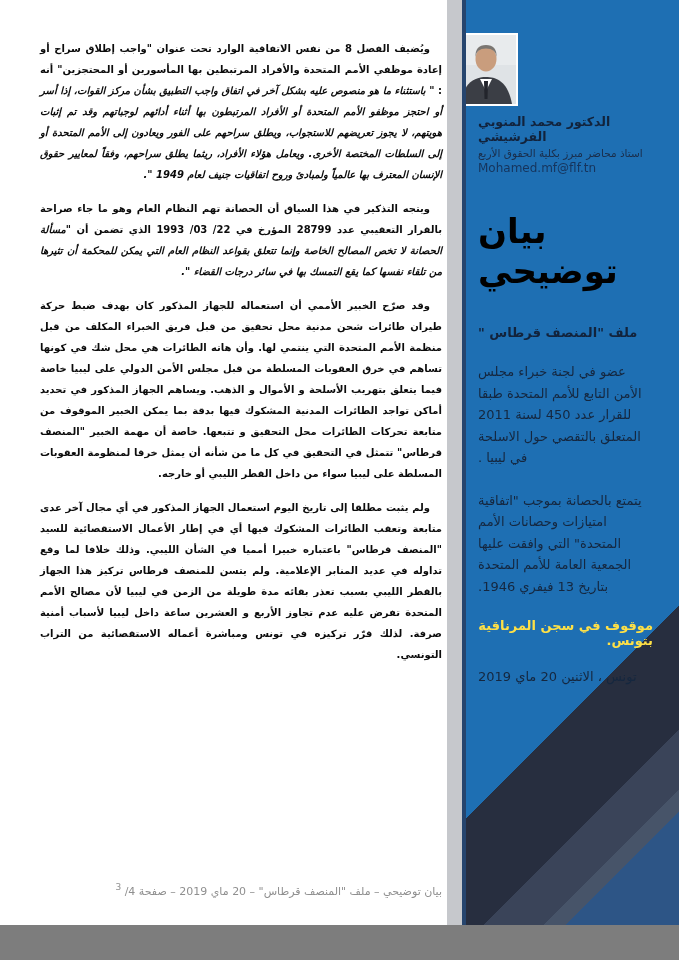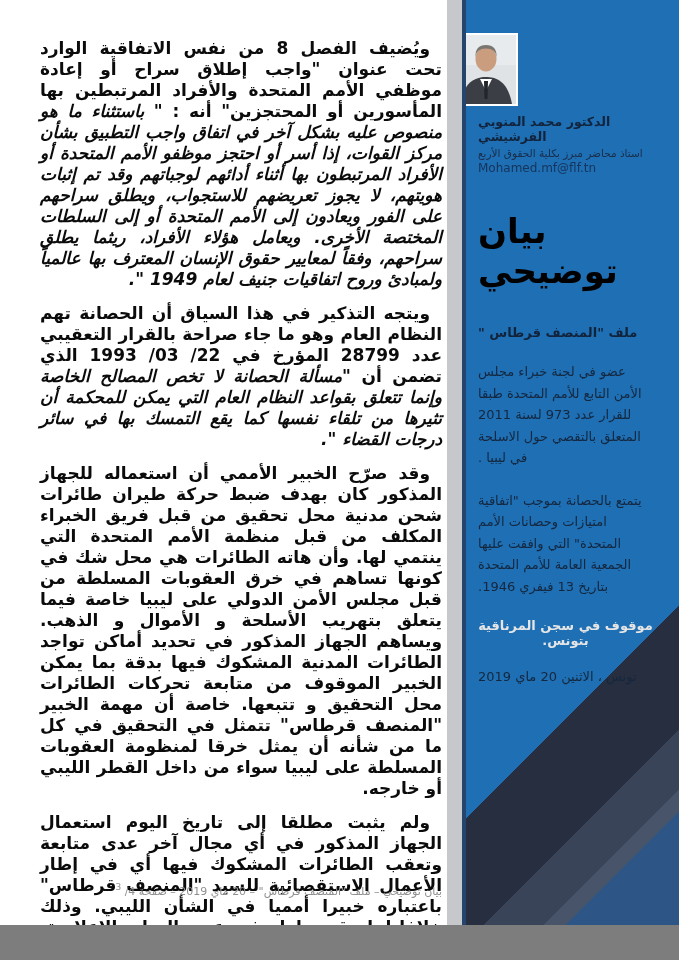--- a/index.html
+++ b/index.html
@@ -10,21 +10,21 @@
     background:#ffffff; overflow:hidden; direction:rtl;
   }
   
   .page { position:absolute; left:0; top:0; width:679px; height:925px; background:#ffffff; }
 
   .content {
     position:absolute; left:28px; top:38px; width:414px;
     direction:rtl; color:#0b0b0b;
   }
   .content p {
-    font-size:17px; font-weight:bold; line-height:21px;
+    font-size:10px; font-weight:bold; line-height:21px;
     text-align:justify; text-indent:12px; margin:0 0 13px 12px;
     color:#0b0b0b;
   }
   .content p span.italic { font-style:italic; }
 
   .page-footer {
     position:absolute; left:28px; top:882px; width:414px;
     direction:rtl; text-align:right;
     font-size:11px; color:#8f8f8f; letter-spacing:0.2px;
   }
@@ -70,21 +70,21 @@
   .file-label {
     margin-top:34px; font-size:13px; font-weight:bold;
     text-align:left; color:#12233c;
   }
   .sidebar-para {
     margin-top:21px; font-size:13px; line-height:21.5px;
     text-align:left; color:#15273f;
   }
   .status-line {
     margin-top:21px; font-size:13px; font-weight:bold;
-    text-align:center; color:#e5e5e5;
+    text-align:right; color:#fde047;
   }
   .date-line {
     margin-top:21px; font-size:13px; text-align:left; color:#15273f;
   }
 
   
   .diagonal-deco {
     position:absolute; left:0; bottom:0; width:217px; height:330px; z-index:1;
     background:linear-gradient(135deg,
       #1e6fb3 0px, #1e6fb3 158px,
@@ -139,21 +139,21 @@
       </div>
 
       <div class="profile-name">الدكتور محمد المنوبي الفرشيشي</div>
       <div class="profile-role">استاذ محاضر مبرز بكلية الحقوق الأربع</div>
       <div class="profile-email">Mohamed.mf@flf.tn</div>
 
       <h1 class="sidebar-heading">بيان توضيحي</h1>
 
       <div class="file-label">ملف "المنصف قرطاس "</div>
 
-      <div class="sidebar-para">عضو في لجنة خبراء مجلس الأمن التابع للأمم المتحدة طبقا للقرار عدد 973 لسنة 2011 المتعلق بالتقصي حول الاسلحة في ليبيا .</div>
+      <div class="sidebar-para">عضو في لجنة خبراء مجلس الأمن التابع للأمم المتحدة طبقا للقرار عدد 450 لسنة 2011 المتعلق بالتقصي حول الاسلحة في ليبيا .</div>
       <div class="sidebar-para">يتمتع بالحصانة بموجب "اتفاقية امتيازات وحصانات الأمم المتحدة" التي وافقت عليها الجمعية العامة للأمم المتحدة بتاريخ 13 فيفري 1946.</div>
 
       <div class="status-line">موقوف في سجن المرناقية بتونس.</div>
       <div class="date-line">تونس ، الاثنين 20 ماي 2019</div>
     </div>
   </aside>
 
   <div class="bottom-bar"></div>
 
 </div>

